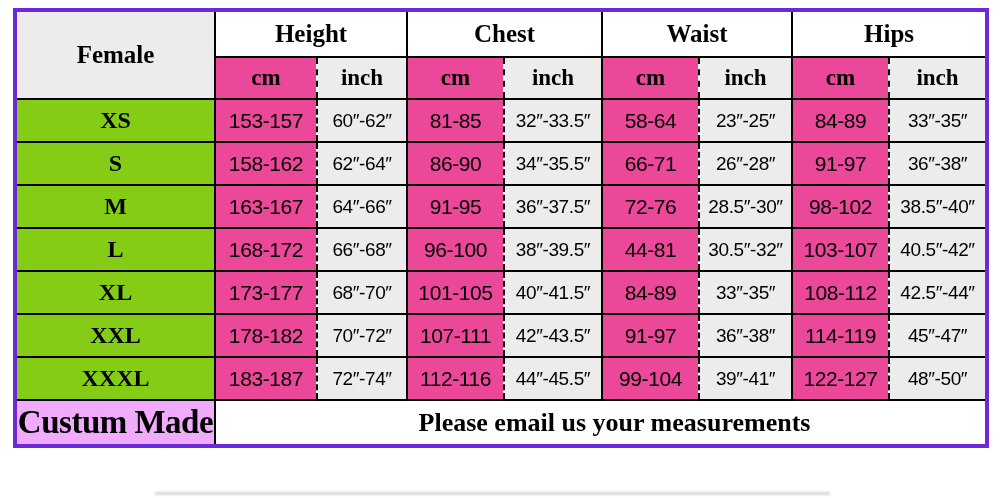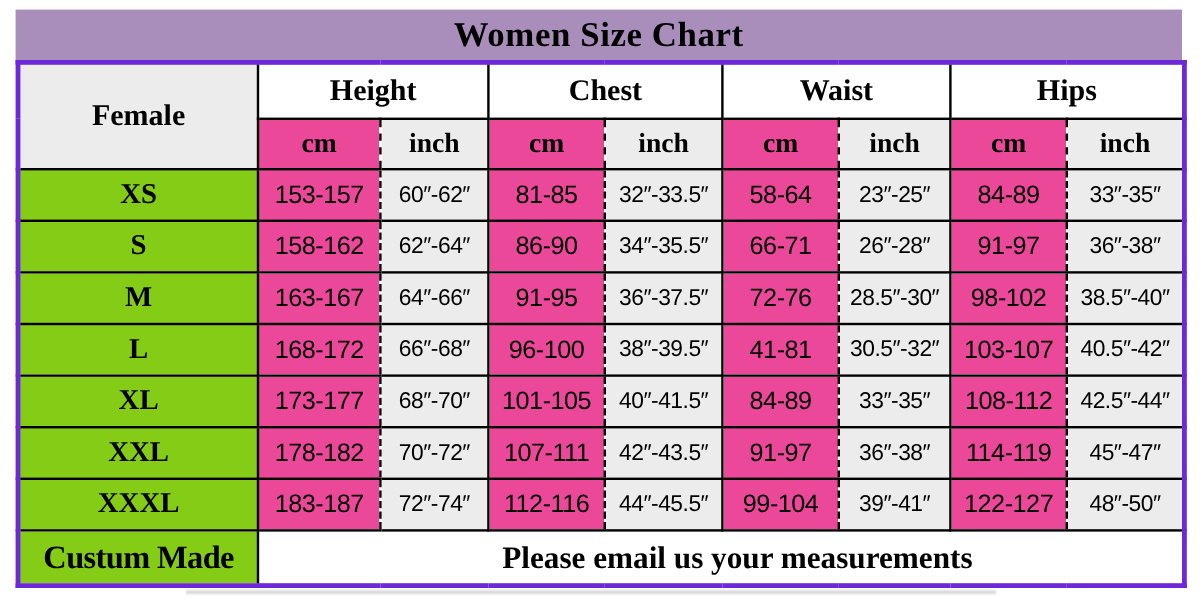--- a/index.html
+++ b/index.html
@@ -52,37 +52,36 @@
   td.inch,th.inch{
     background:#ececec;
     border-left:2px dashed #000;
   }
   td.val{
     font-family:"Liberation Sans","DejaVu Sans",sans-serif;
     font-size:21px;letter-spacing:-0.4px;
   }
   td.val.inch{font-size:19px;margin-left:30px;}
   th.cmade{
-    background:#84cc16;font-size:27px;font-weight:bold;letter-spacing:-0.5px;
+    background:#f0abfc;font-size:33px;font-weight:bold;letter-spacing:-0.5px;
   }
   td.notice{
     background:#ffffff;font-size:26px;font-weight:bold;padding-left:28px;
   }
   .shadow{
     position:absolute;left:155px;top:492px;width:675px;height:3px;
     background:#b5b5b5;opacity:.55;filter:blur(1px);
   }
 </style>
 </head>
 <body>
 
 <div class="wrap">
   <div class="chart">
 
-    <div class="title-bar">Women Size Chart</div>
 
     <table>
       <colgroup>
         <col style="width:200px">
         <col style="width:102px">
           <col style="width:90px">
         <col style="width:97px">
           <col style="width:98px">
         <col style="width:97px">
           <col style="width:93px">
@@ -141,21 +140,21 @@
             <td class="val inch">28.5″-30″</td>
             <td class="val cm">98-102</td>
             <td class="val inch">38.5″-40″</td>
           </tr>
           <tr>
             <th class="size">L</th>
             <td class="val cm">168-172</td>
             <td class="val inch">66″-68″</td>
             <td class="val cm">96-100</td>
             <td class="val inch">38″-39.5″</td>
-            <td class="val cm">41-81</td>
+            <td class="val cm">44-81</td>
             <td class="val inch">30.5″-32″</td>
             <td class="val cm">103-107</td>
             <td class="val inch">40.5″-42″</td>
           </tr>
           <tr>
             <th class="size">XL</th>
             <td class="val cm">173-177</td>
             <td class="val inch">68″-70″</td>
             <td class="val cm">101-105</td>
             <td class="val inch">40″-41.5″</td>

